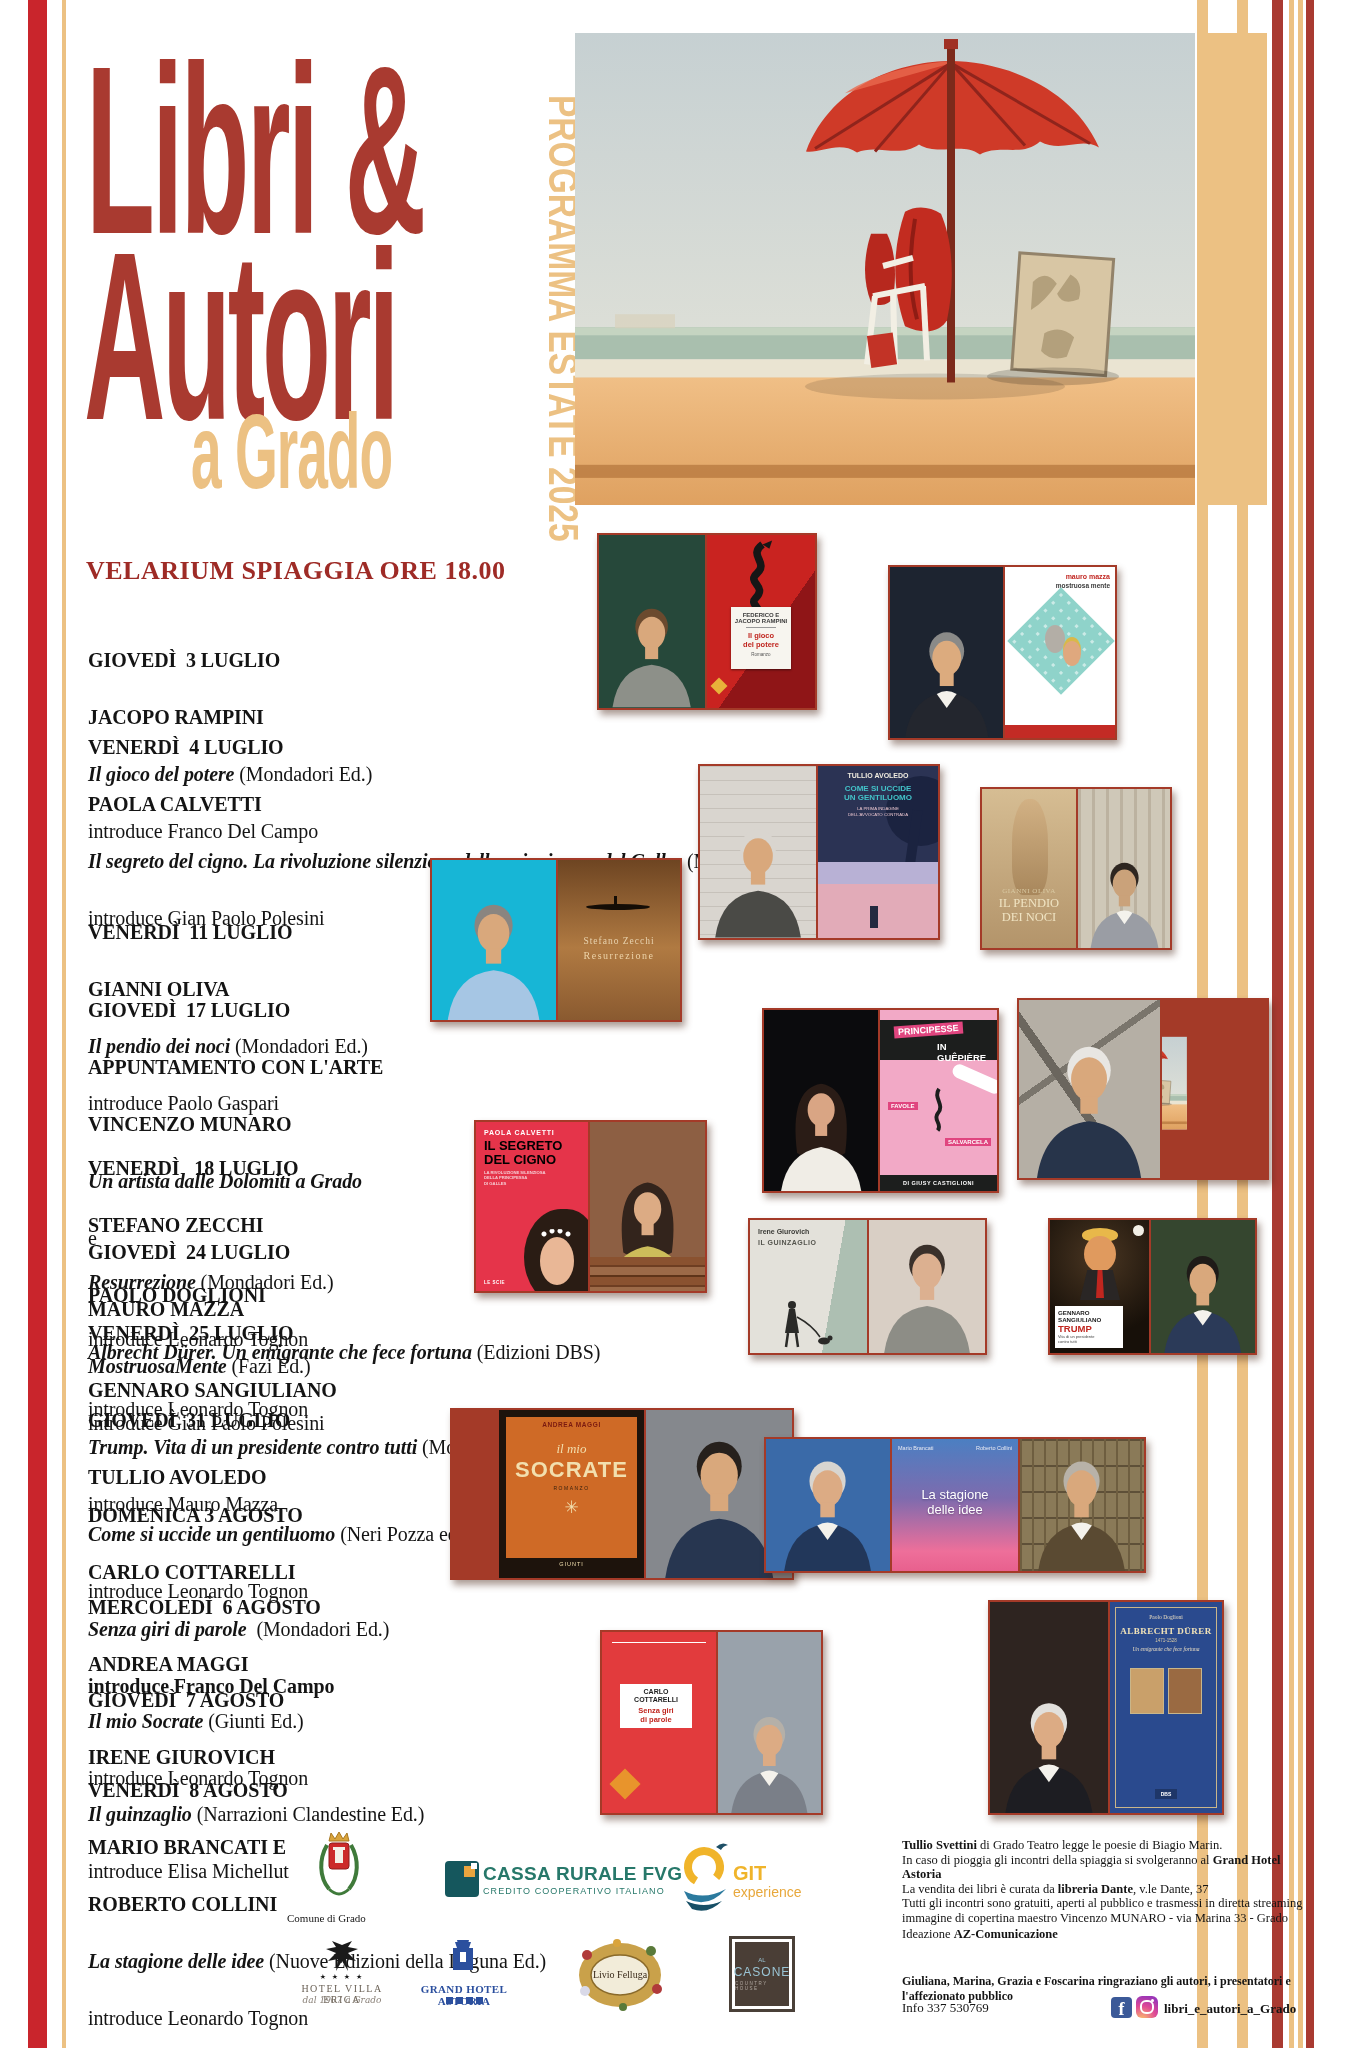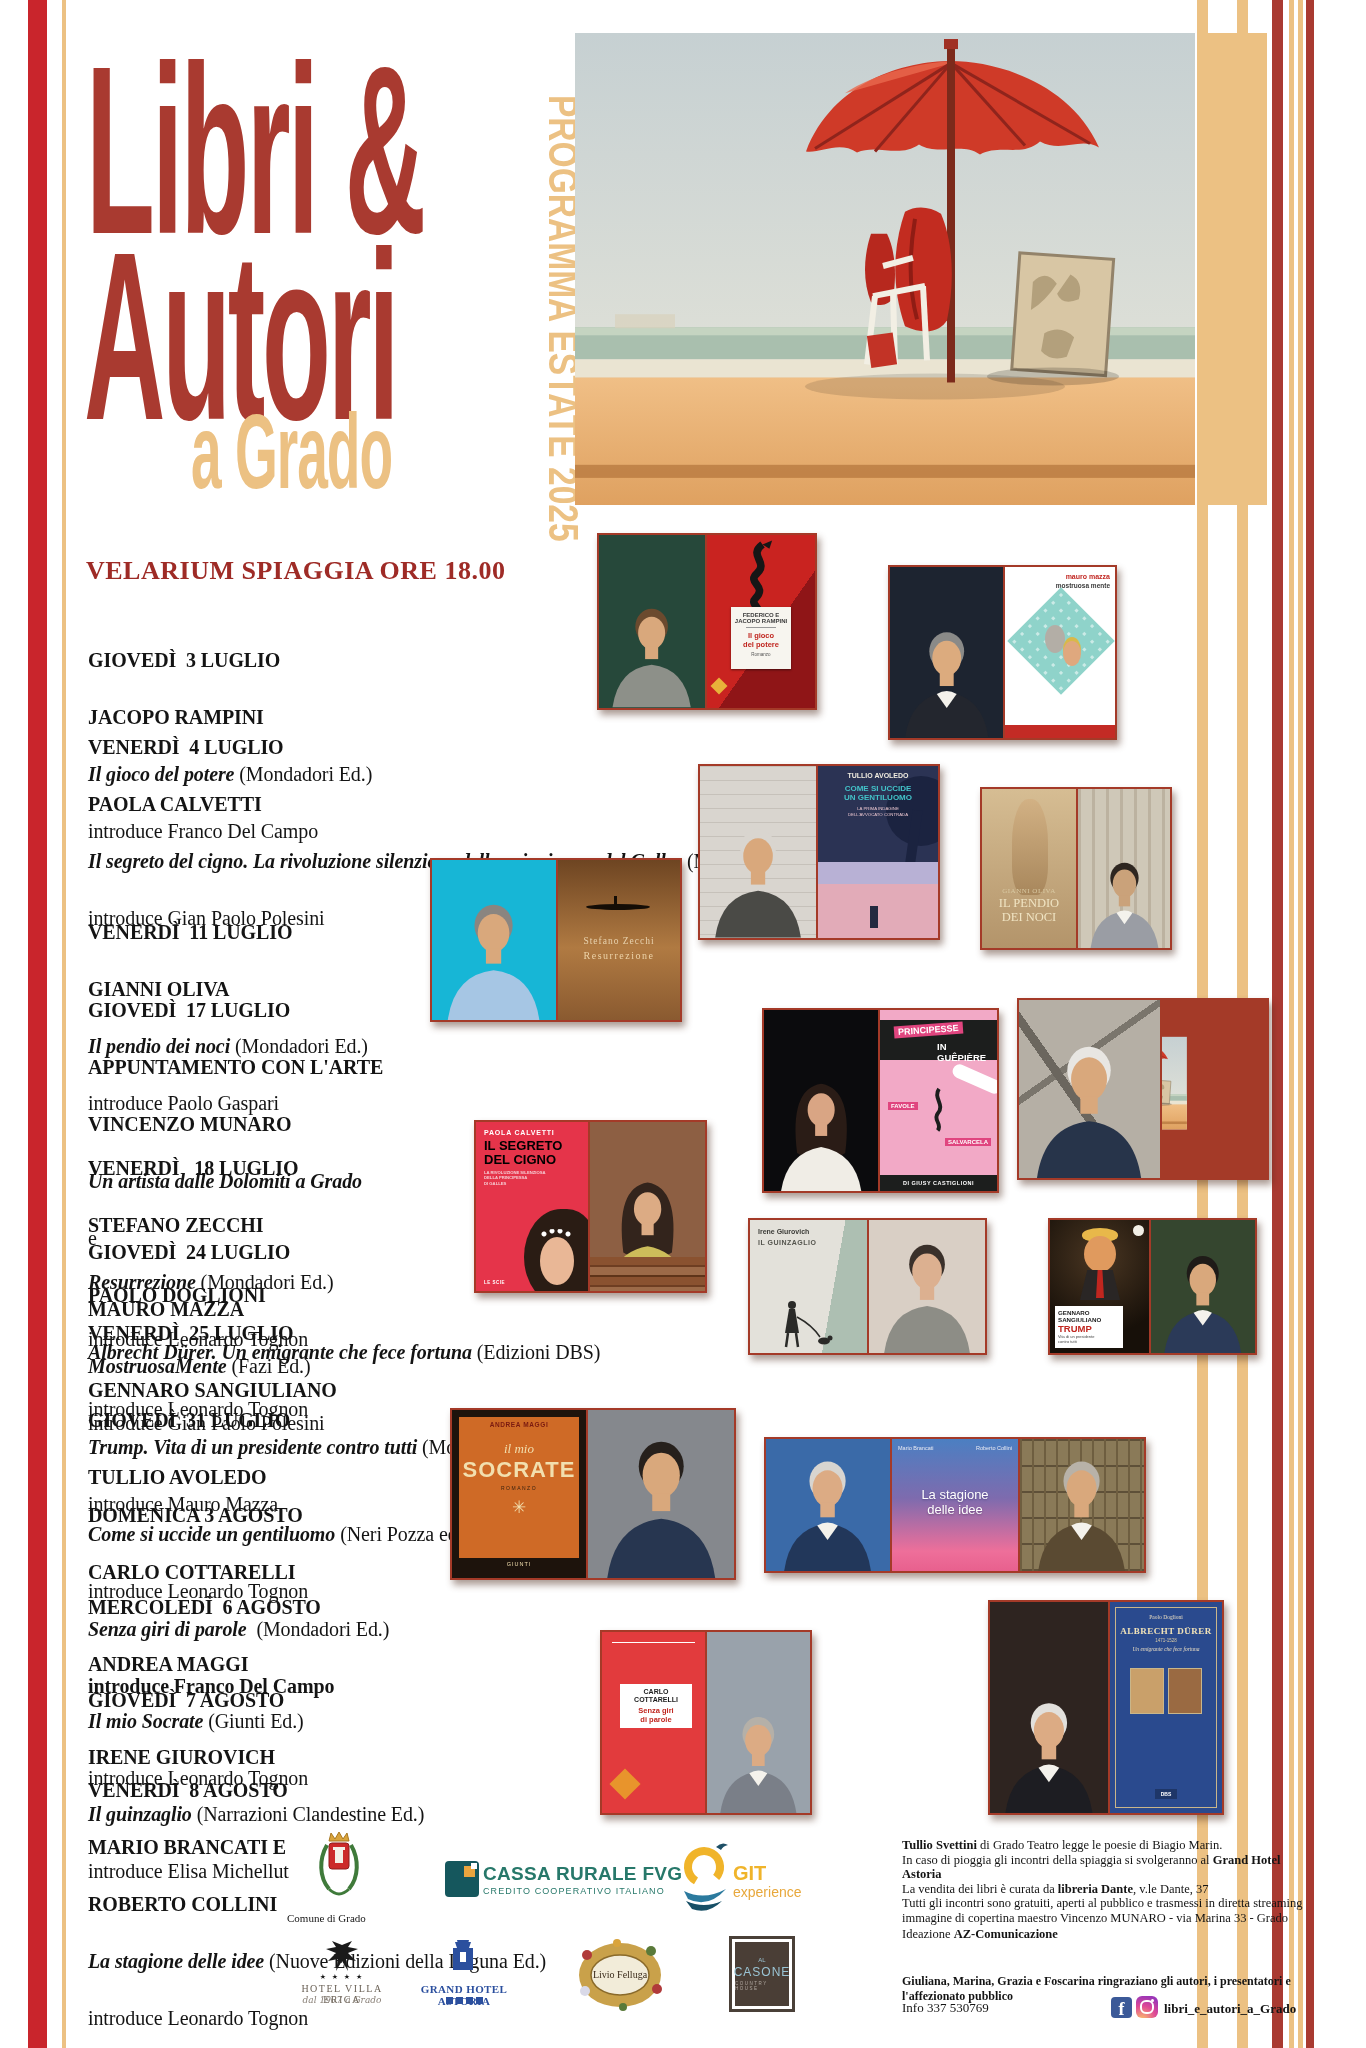--- a/index.html
+++ b/index.html
@@ -409,21 +409,21 @@
       </div>
     </div>
     <div class="panel photo" style="width:104px;height:133px;background:#35462f;--skin:#d9a87c;--hair:#1f1b18;--shirt:#2b3a58;--collar:1;">
       <svg class="bust" viewBox="0 0 100 120" preserveAspectRatio="xMidYMax meet">
           <use href="#bust"></use>
         </svg>
     </div>
   </div>
 
   <div class="pair" style="left:450px;top:1408px;">
-    <div class="panel" style="width:134px;height:168px;background:#cf6a26;border:7px solid #1d130c;box-sizing:border-box;">
+    <div class="panel" style="width:145px;height:168px;background:#cf6a26;border:7px solid #1d130c;box-sizing:border-box;margin-left:47px;">
       <div class="cvtxt" style="top:4px;font-size:6.5px;font-weight:bold;color:#7a1a10;letter-spacing:.6px;">ANDREA MAGGI</div>
       <div class="cvtxt" style="top:24px;font-size:13px;font-style:italic;color:#f2dfae;font-family:'Liberation Serif',serif;">il mio</div>
       <div class="cvtxt" style="top:40px;font-size:22px;font-weight:bold;letter-spacing:1px;color:#f2dfae;">SOCRATE</div>
       <div class="cvtxt" style="top:68px;font-size:5px;letter-spacing:1.5px;color:#3a220f;">ROMANZO</div>
       <div class="cvtxt" style="top:80px;font-size:17px;color:#f2dfae;">✳</div>
       <div class="abs" style="left:0;right:0;bottom:0;height:13px;background:#1d130c;">
         <div class="cvtxt" style="top:3px;font-size:5.5px;letter-spacing:1px;color:#f2dfae;">GIUNTI</div>
       </div>
     </div>
     <div class="panel photo" style="width:146px;height:168px;background:#85888d;--skin:#d9a87c;--hair:#26201c;--shirt:#273650;">
@@ -448,21 +448,21 @@
     <div class="panel photo" style="width:124px;height:132px;background:#8a7a58;
          background-image:linear-gradient(90deg,#6e5e40 2px,transparent 2px),linear-gradient(#5e5038 2px,transparent 2px);background-size:12px 100%,100% 26px;
          --skin:#d9a87c;--hair:#b8b2a8;--shirt:#5a4a32;--collar:1;">
       <svg class="bust" viewBox="0 0 100 120" preserveAspectRatio="xMidYMax meet">
           <use href="#bust"></use>
         </svg>
     </div>
   </div>
 
   <div class="pair" style="left:600px;top:1630px;">
-    <div class="panel" style="width:103px;height:181px;background:#e23b3d;">
+    <div class="panel" style="width:114px;height:181px;background:#e23b3d;">
       <div class="abs" style="left:10px;right:10px;top:10px;border-top:1px solid #fff;"></div>
       <div class="abs" style="left:18px;top:52px;width:66px;background:#fff;padding:4px 3px;text-align:center;">
         <div class="pre" style="font-size:7px;line-height:8px;font-weight:bold;color:#1c1c1c;">CARLO
 COTTARELLI</div>
         <div class="pre" style="font-size:7.5px;line-height:8.5px;font-weight:bold;color:#c0261f;margin-top:3px;">Senza giri
 di parole</div>
       </div>
       <div class="abs" style="left:12px;bottom:18px;width:22px;height:22px;background:#e8942c;transform:rotate(45deg);"></div>
     </div>
     <div class="panel photo" style="width:103px;height:181px;background:#99a2ab;--skin:#dcab84;--hair:#b5b0a8;--shirt:#7a7f88;--collar:1;">

